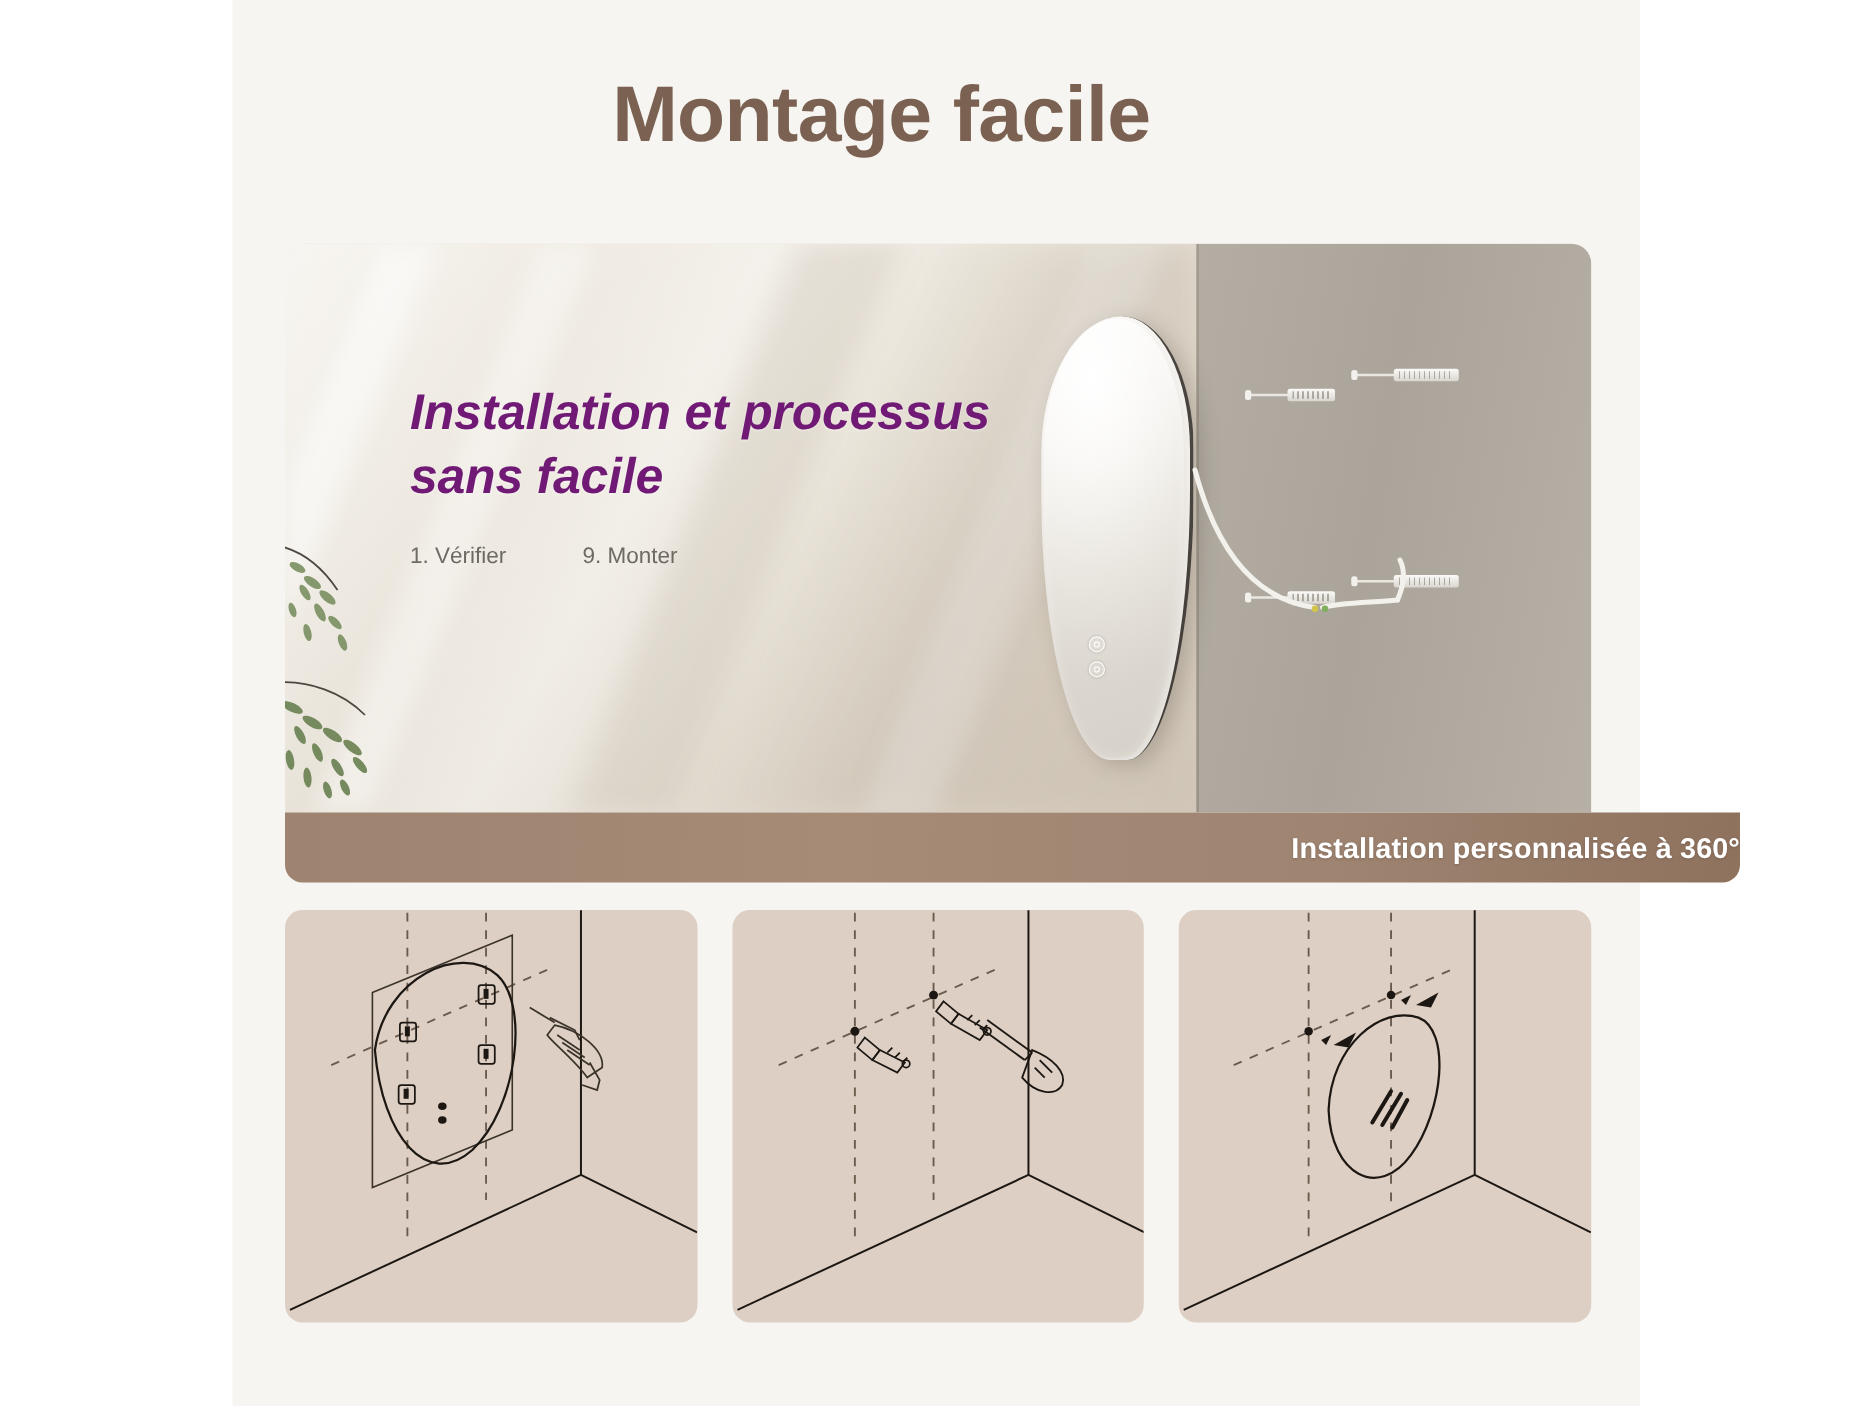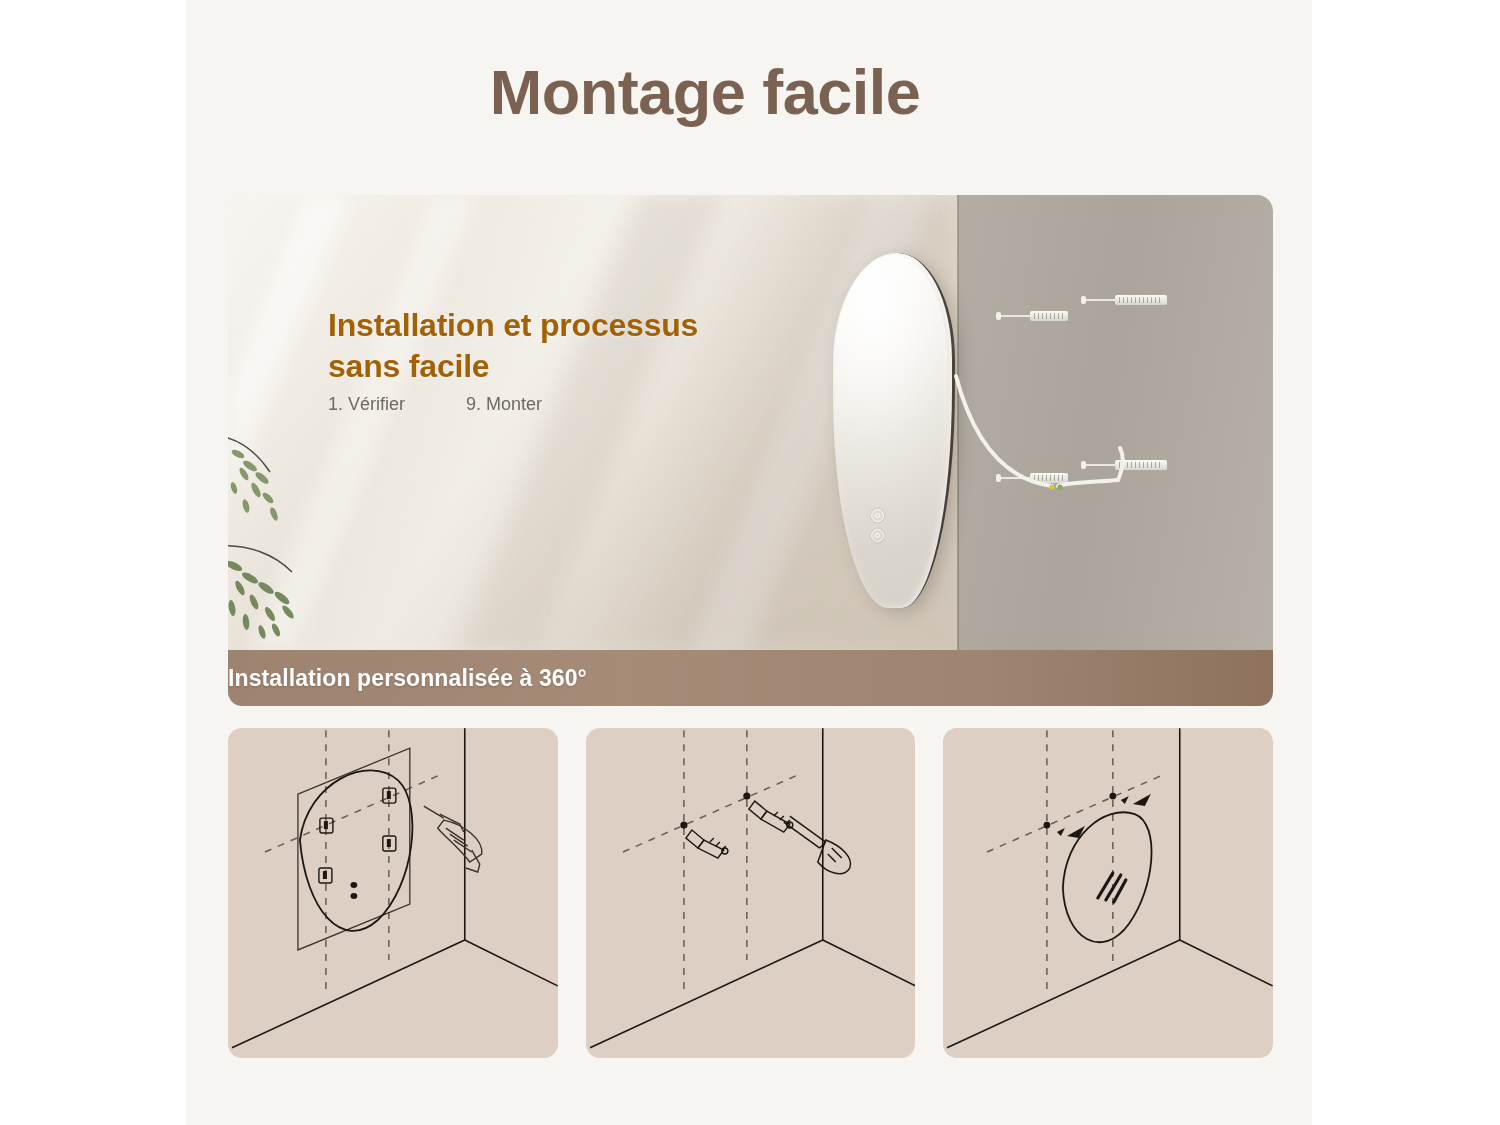--- a/index.html
+++ b/index.html
@@ -111,29 +111,30 @@
   }
 
   
   .hero-text {
     position: absolute;
     left: 100px;
     top: 110px;
     width: 500px;
   }
   .hero-heading {
-    font-size: 32px;
+    font-size: 40px;
     font-weight: 700;
     line-height: 1.27;
-    color: #a16207;
+    color: #701a75;
     letter-spacing: -0.2px;
     text-shadow: 0 1px 2px rgba(255,255,255,.55);
+    font-style: italic;
   }
   .hero-steps {
-    margin-top: 8px;
+    margin-top: 27px;
     display: grid;
     grid-template-columns: 118px auto;
     row-gap: 9px;
     column-gap: 20px;
     font-size: 18px;
     color: #6d6963;
     line-height: 1.2;
   }
 
   
@@ -201,27 +202,27 @@
     background: #f2f0ec;
   }
 
   .cable { position: absolute; pointer-events: none; }
 
   
   .banner {
     position: absolute;
     left: 228px;
     top: 650px;
-    width: 1045px;
+    width: 1164px;
     height: 56px;
     border-radius: 0 0 14px 14px;
     background: linear-gradient(92deg, #9d8370 0%, #a68b77 38%, #9e8471 72%, #8e725e 100%);
     display: flex;
     align-items: center;
-    justify-content: flex-start;
+    justify-content: flex-end;
   }
   .banner-text {
     color: #ffffff;
     font-size: 23px;
     font-weight: 700;
     letter-spacing: 0.1px;
     text-shadow: 0 1px 2px rgba(80,60,48,.35);
   }
 
   

